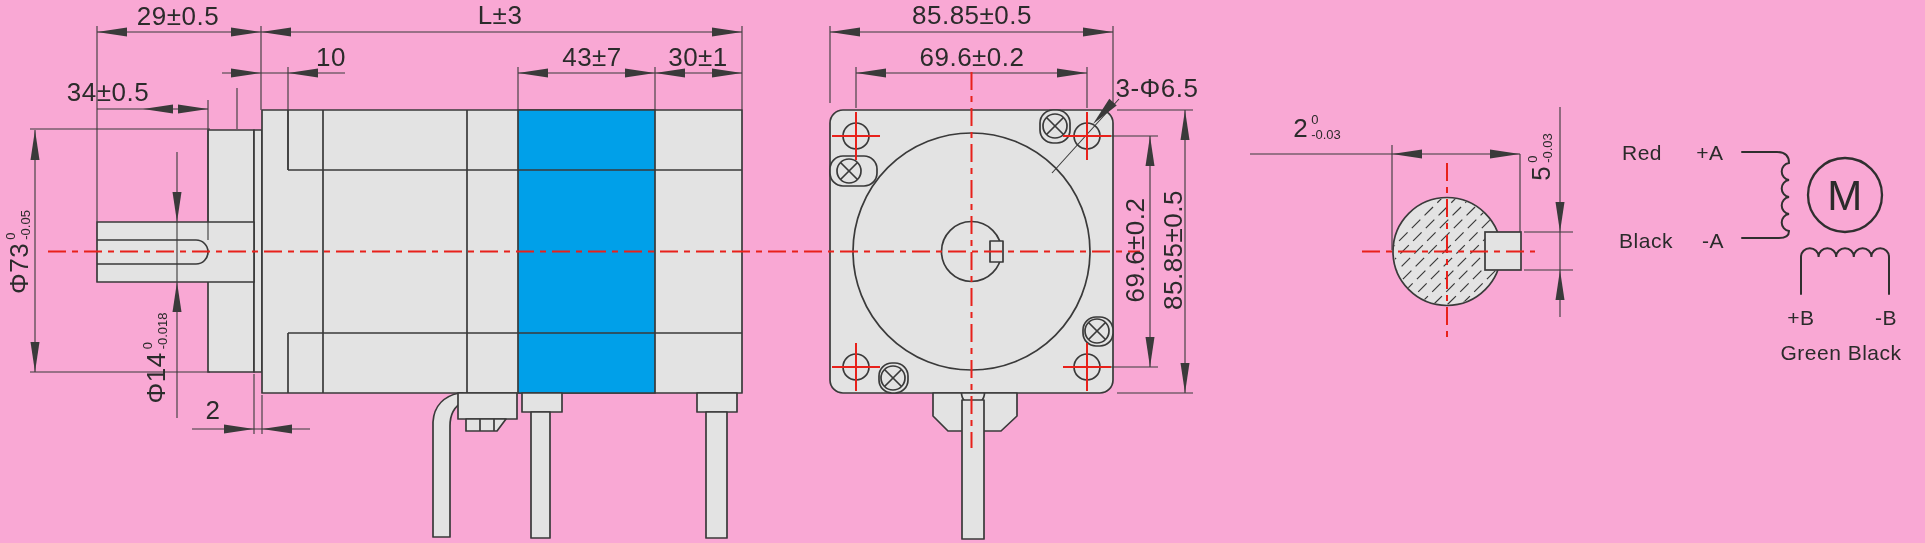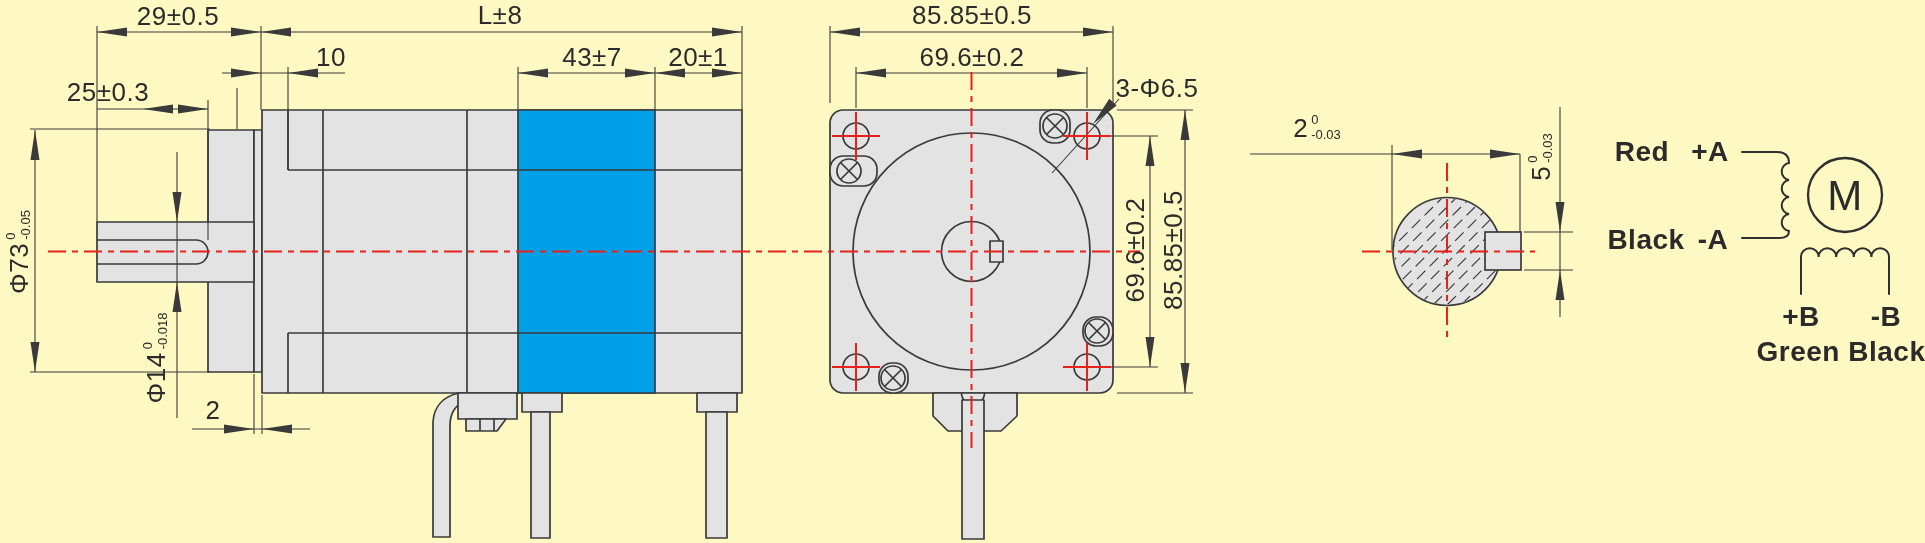--- a/index.html
+++ b/index.html
@@ -1,29 +1,29 @@
 <!DOCTYPE html>
 <html><head>
 <meta charset="utf-8">
 <style>
   html,body{margin:0;padding:0;background:#ffffff;}
   #stage{
-    position:relative;width:1925px;height:543px;background:#fef9c3;overflow:hidden;
+    position:relative;width:1925px;height:543px;background:#f9a8d4;overflow:hidden;
     font-family:"Liberation Sans", sans-serif;color:#2b2b2b;
   }
   #stage svg{position:absolute;left:0;top:0;}
   .lbl{
     position:absolute;transform:translate(-50%,-50%);
     font-size:26px;letter-spacing:.5px;white-space:nowrap;color:#2b2b2b;
     display:flex;align-items:center;gap:3px;line-height:1;
   }
   .lbl.v{transform:translate(-50%,-50%) rotate(-90deg);}
   .lbl .stk{display:inline-flex;flex-direction:column;align-items:flex-start;
     font-size:13px;line-height:1.12;letter-spacing:0;}
-  .lbl.big{font-size:28px;font-weight:bold;}
+  .lbl.big{font-size:21px;}
   .lbl.m{font-size:42px;}
 </style>
 </head>
 <body>
 
 <div id="stage">
 
 <svg width="1925" height="543" viewBox="0 0 1925 543">
   <defs>
     <clipPath id="secClip">
@@ -219,25 +219,25 @@
   </g>
 
   <g stroke="#2f2f2f" fill="none" stroke-width="2" stroke-linecap="round">
     <path d="M1742,152 H1777 Q1789,152 1789,163 A8.6,8.6 0 0 0 1789,180 A8.6,8.6 0 0 0 1789,197 A8.6,8.6 0 0 0 1789,214 A8.6,8.6 0 0 0 1789,231 Q1789,238 1779,238 H1742"></path>
     <circle cx="1845" cy="195" r="37" stroke-width="2.3"></circle>
     <path d="M1801,294 V257 A8.8,8.8 0 0 1 1818.6,257 A8.8,8.8 0 0 1 1836.2,257 A8.8,8.8 0 0 1 1853.8,257 A8.8,8.8 0 0 1 1871.4,257 A8.8,8.8 0 0 1 1889,257 V294"></path>
   </g>
 </svg>
 
 <div class="lbl" style="left:178px;top:16px">29±0.5</div>
-<div class="lbl" style="left:500px;top:15px">L±8</div>
+<div class="lbl" style="left:500px;top:15px">L±3</div>
 <div class="lbl" style="left:331px;top:57px">10</div>
 <div class="lbl" style="left:592px;top:57px">43±7</div>
-<div class="lbl" style="left:698px;top:57px">20±1</div>
-<div class="lbl" style="left:108px;top:92px">25±0.3</div>
+<div class="lbl" style="left:698px;top:57px">30±1</div>
+<div class="lbl" style="left:108px;top:92px">34±0.5</div>
 <div class="lbl" style="left:213px;top:410px">2</div>
 
 <div class="lbl v" style="left:19px;top:252px">
   <span>Φ73</span>
   <span class="stk">
         <span>0</span>
         <span>-0.05</span>
       </span>
 </div>
 <div class="lbl v" style="left:156px;top:358px">

